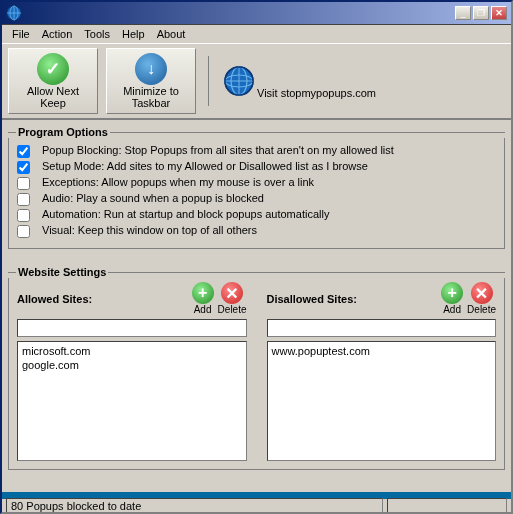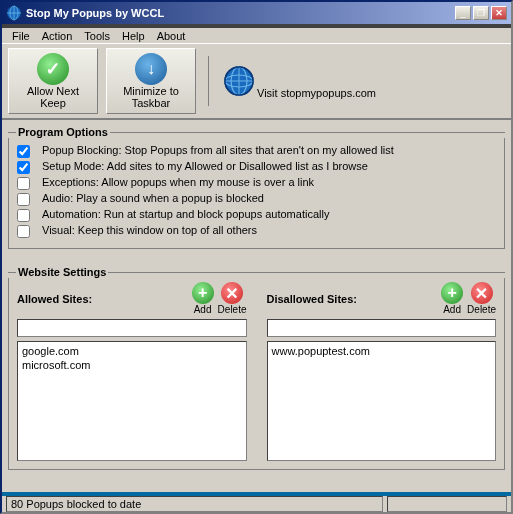--- a/index.html
+++ b/index.html
@@ -51,21 +51,21 @@
       color: white;
       font-weight: bold;
     }
 
     
     .menu-bar {
       background: #d4d0c8;
       display: flex;
       padding: 2px 4px;
       border-bottom: 1px solid #fff;
-      border-top: 4px solid #404040;
+      border-top: 1px solid #404040;
       height: 20px;
       align-items: center;
     }
     .menu-item {
       padding: 1px 6px;
       cursor: pointer;
       font-size: 11px;
     }
 
     
@@ -221,21 +221,21 @@
       font-size: 11px;
       overflow-y: auto;
     }
     .site-list-item {
       padding: 1px 2px;
     }
 
     
     .status-bar {
       background: #d4d0c8;
-      border-top: 4px solid #0369a1;
+      border-top: 7px solid #0369a1;
       height: 20px;
       display: flex;
       align-items: center;
       padding: 0 4px;
       font-size: 11px;
     }
     .status-panel {
       border: 1px solid #808080;
       border-top-color: #404040;
       border-left-color: #404040;
@@ -328,21 +328,20 @@
 
   <div class="title-bar">
     <div class="title-bar-left">
 
       <svg width="16" height="16" viewBox="0 0 16 16">
         <circle cx="8" cy="8" r="7" fill="#1a6abf" stroke="#0a3a7a" stroke-width="1"></circle>
         <ellipse cx="8" cy="8" rx="4" ry="7" fill="none" stroke="#6ab4e8" stroke-width="0.8"></ellipse>
         <line x1="1" y1="8" x2="15" y2="8" stroke="#6ab4e8" stroke-width="0.8"></line>
         <line x1="8" y1="1" x2="8" y2="15" stroke="#6ab4e8" stroke-width="0.8"></line>
       </svg>
-      <span>Stop My Popups by WCCL</span>
     </div>
     <div class="title-bar-buttons">
       <div class="title-btn">_</div>
       <div class="title-btn">❐</div>
       <div class="title-btn close-btn">✕</div>
     </div>
   </div>
 
   <div class="menu-bar">
     <div class="menu-item">File</div>
@@ -441,22 +440,22 @@
                     <span>✕</span>
                   </div>
                   <span>Delete</span>
                 </div>
               </div>
             </div>
             <div class="site-input-row">
               <input type="text" class="site-input" style="">
             </div>
             <div class="site-list">
+              <div class="site-list-item">microsoft.com</div>
               <div class="site-list-item">google.com</div>
-              <div class="site-list-item">microsoft.com</div>
             </div>
           </div>
 
           <div class="site-panel">
             <div class="site-panel-header">
               <span class="site-panel-title">Disallowed Sites:</span>
               <div class="site-buttons">
                 <div class="site-btn">
                   <div class="add-icon">
                     <span>+</span>

